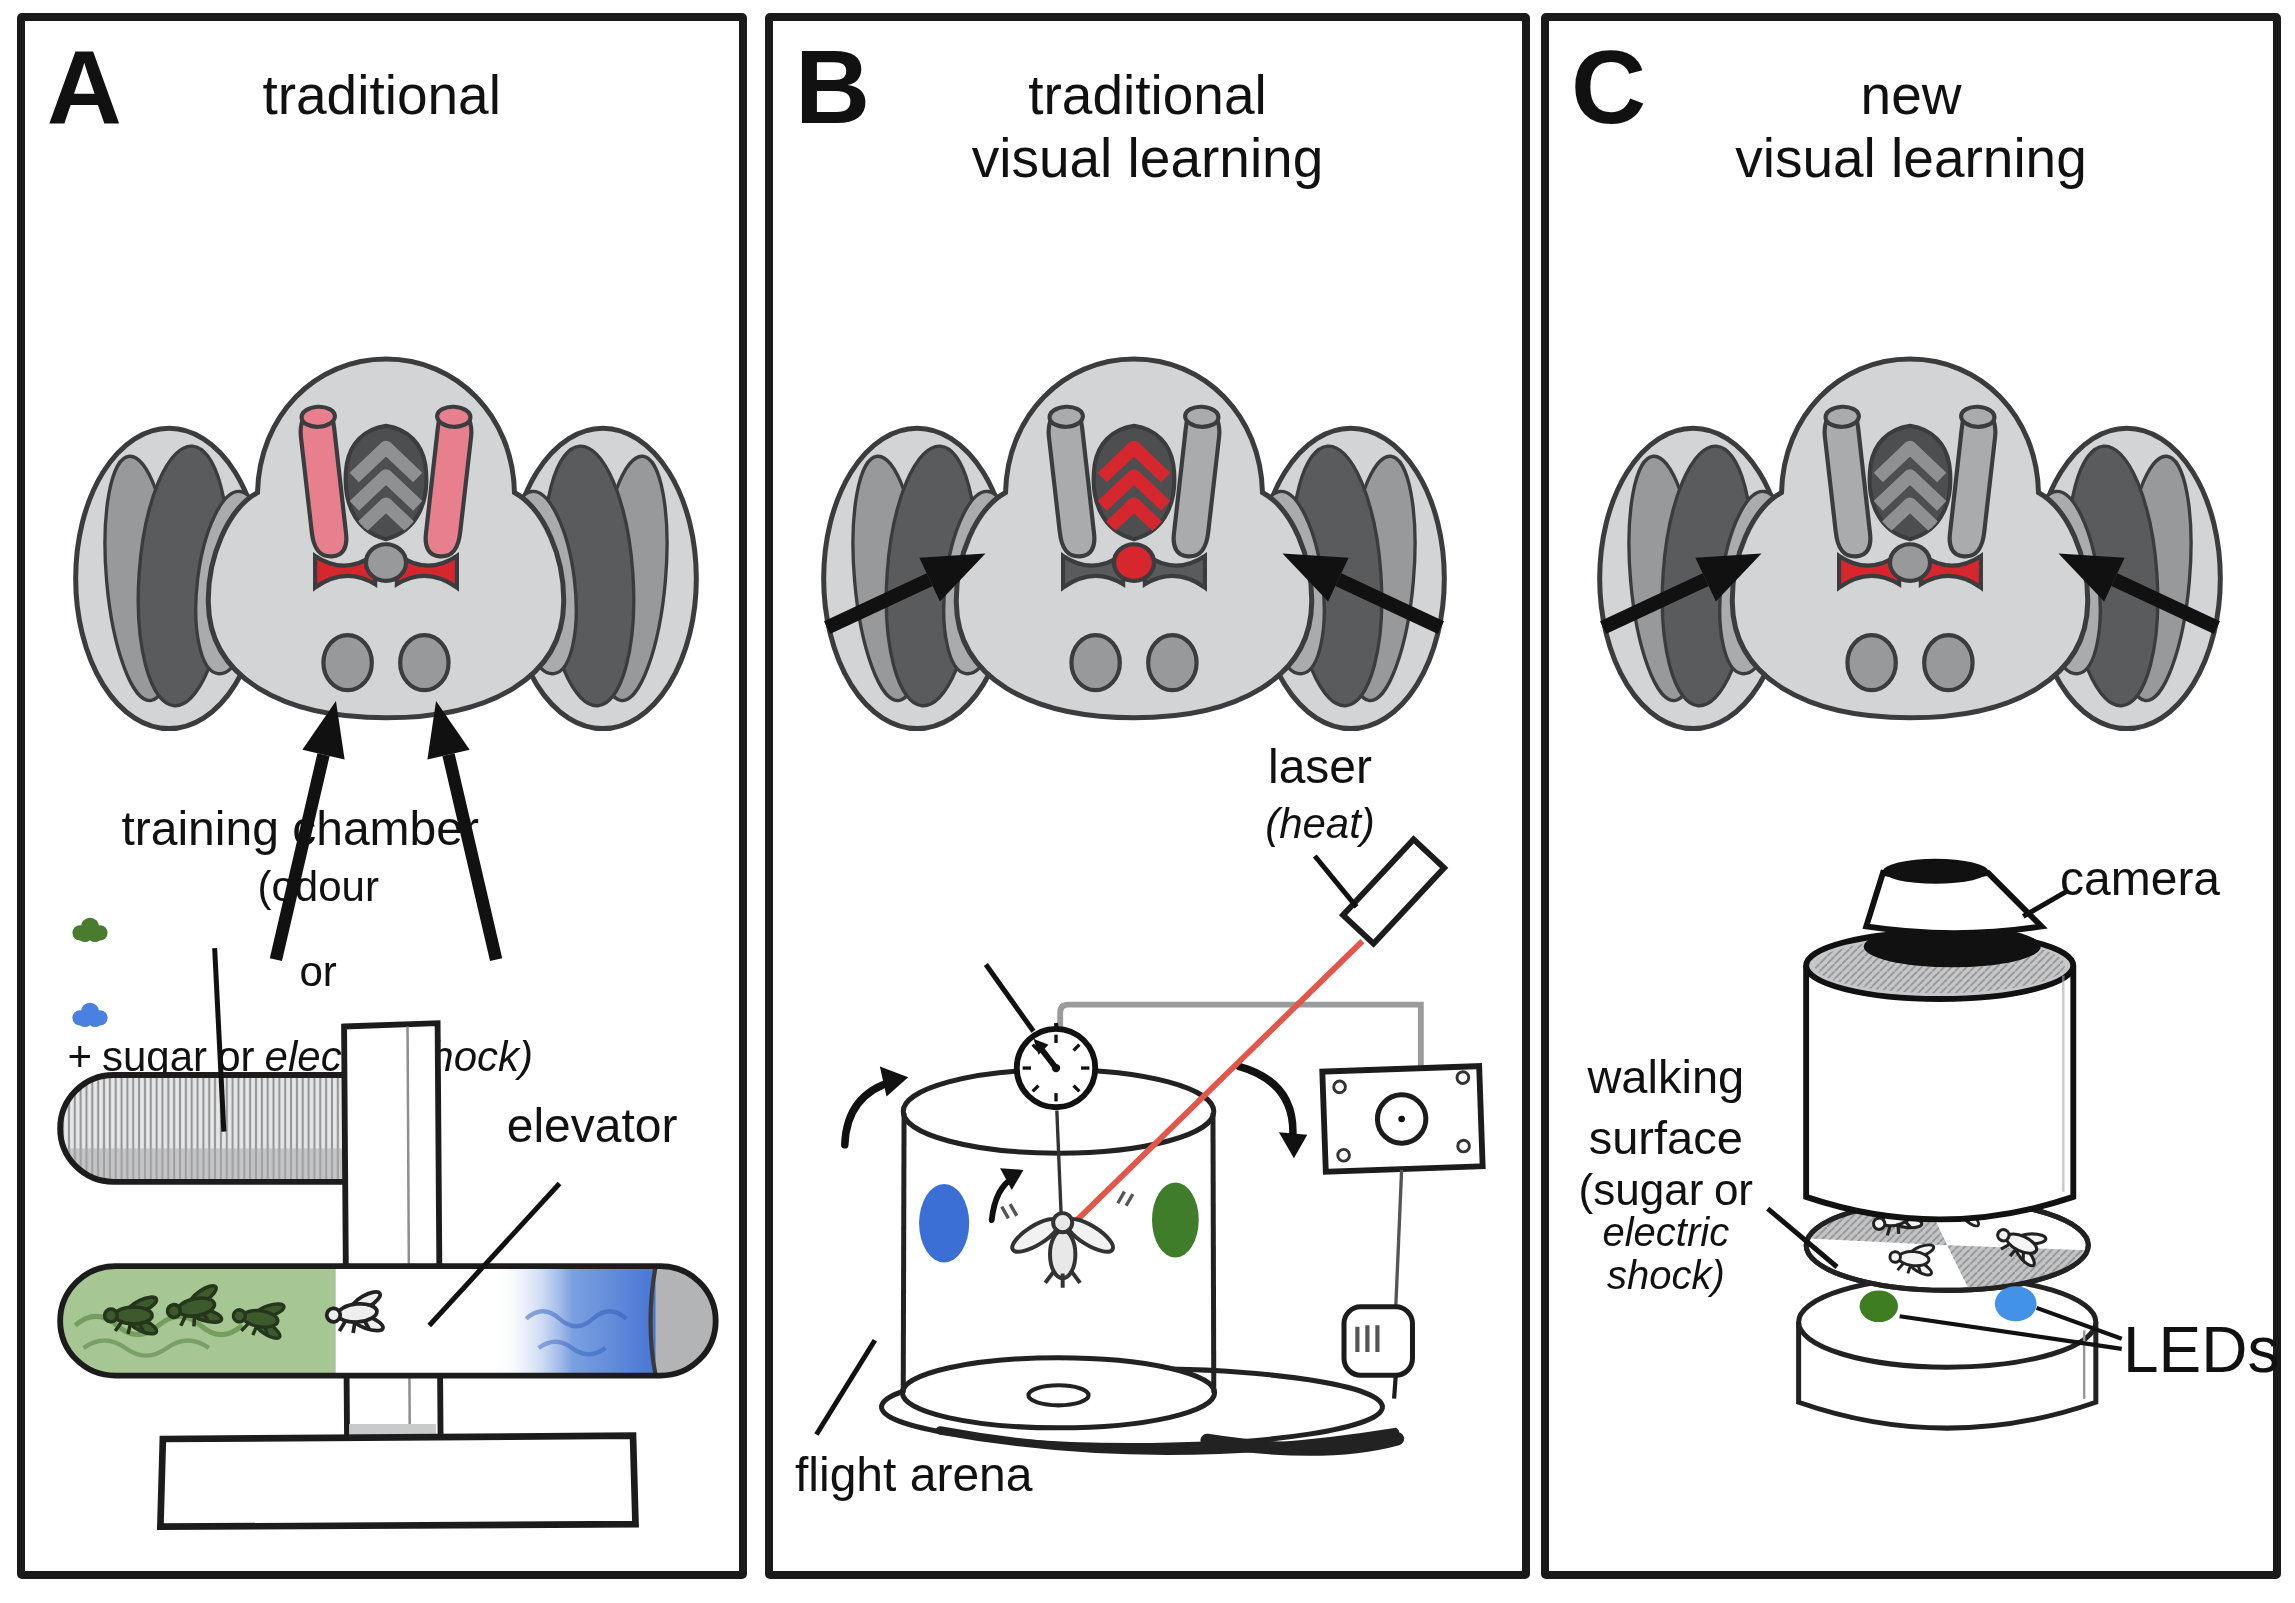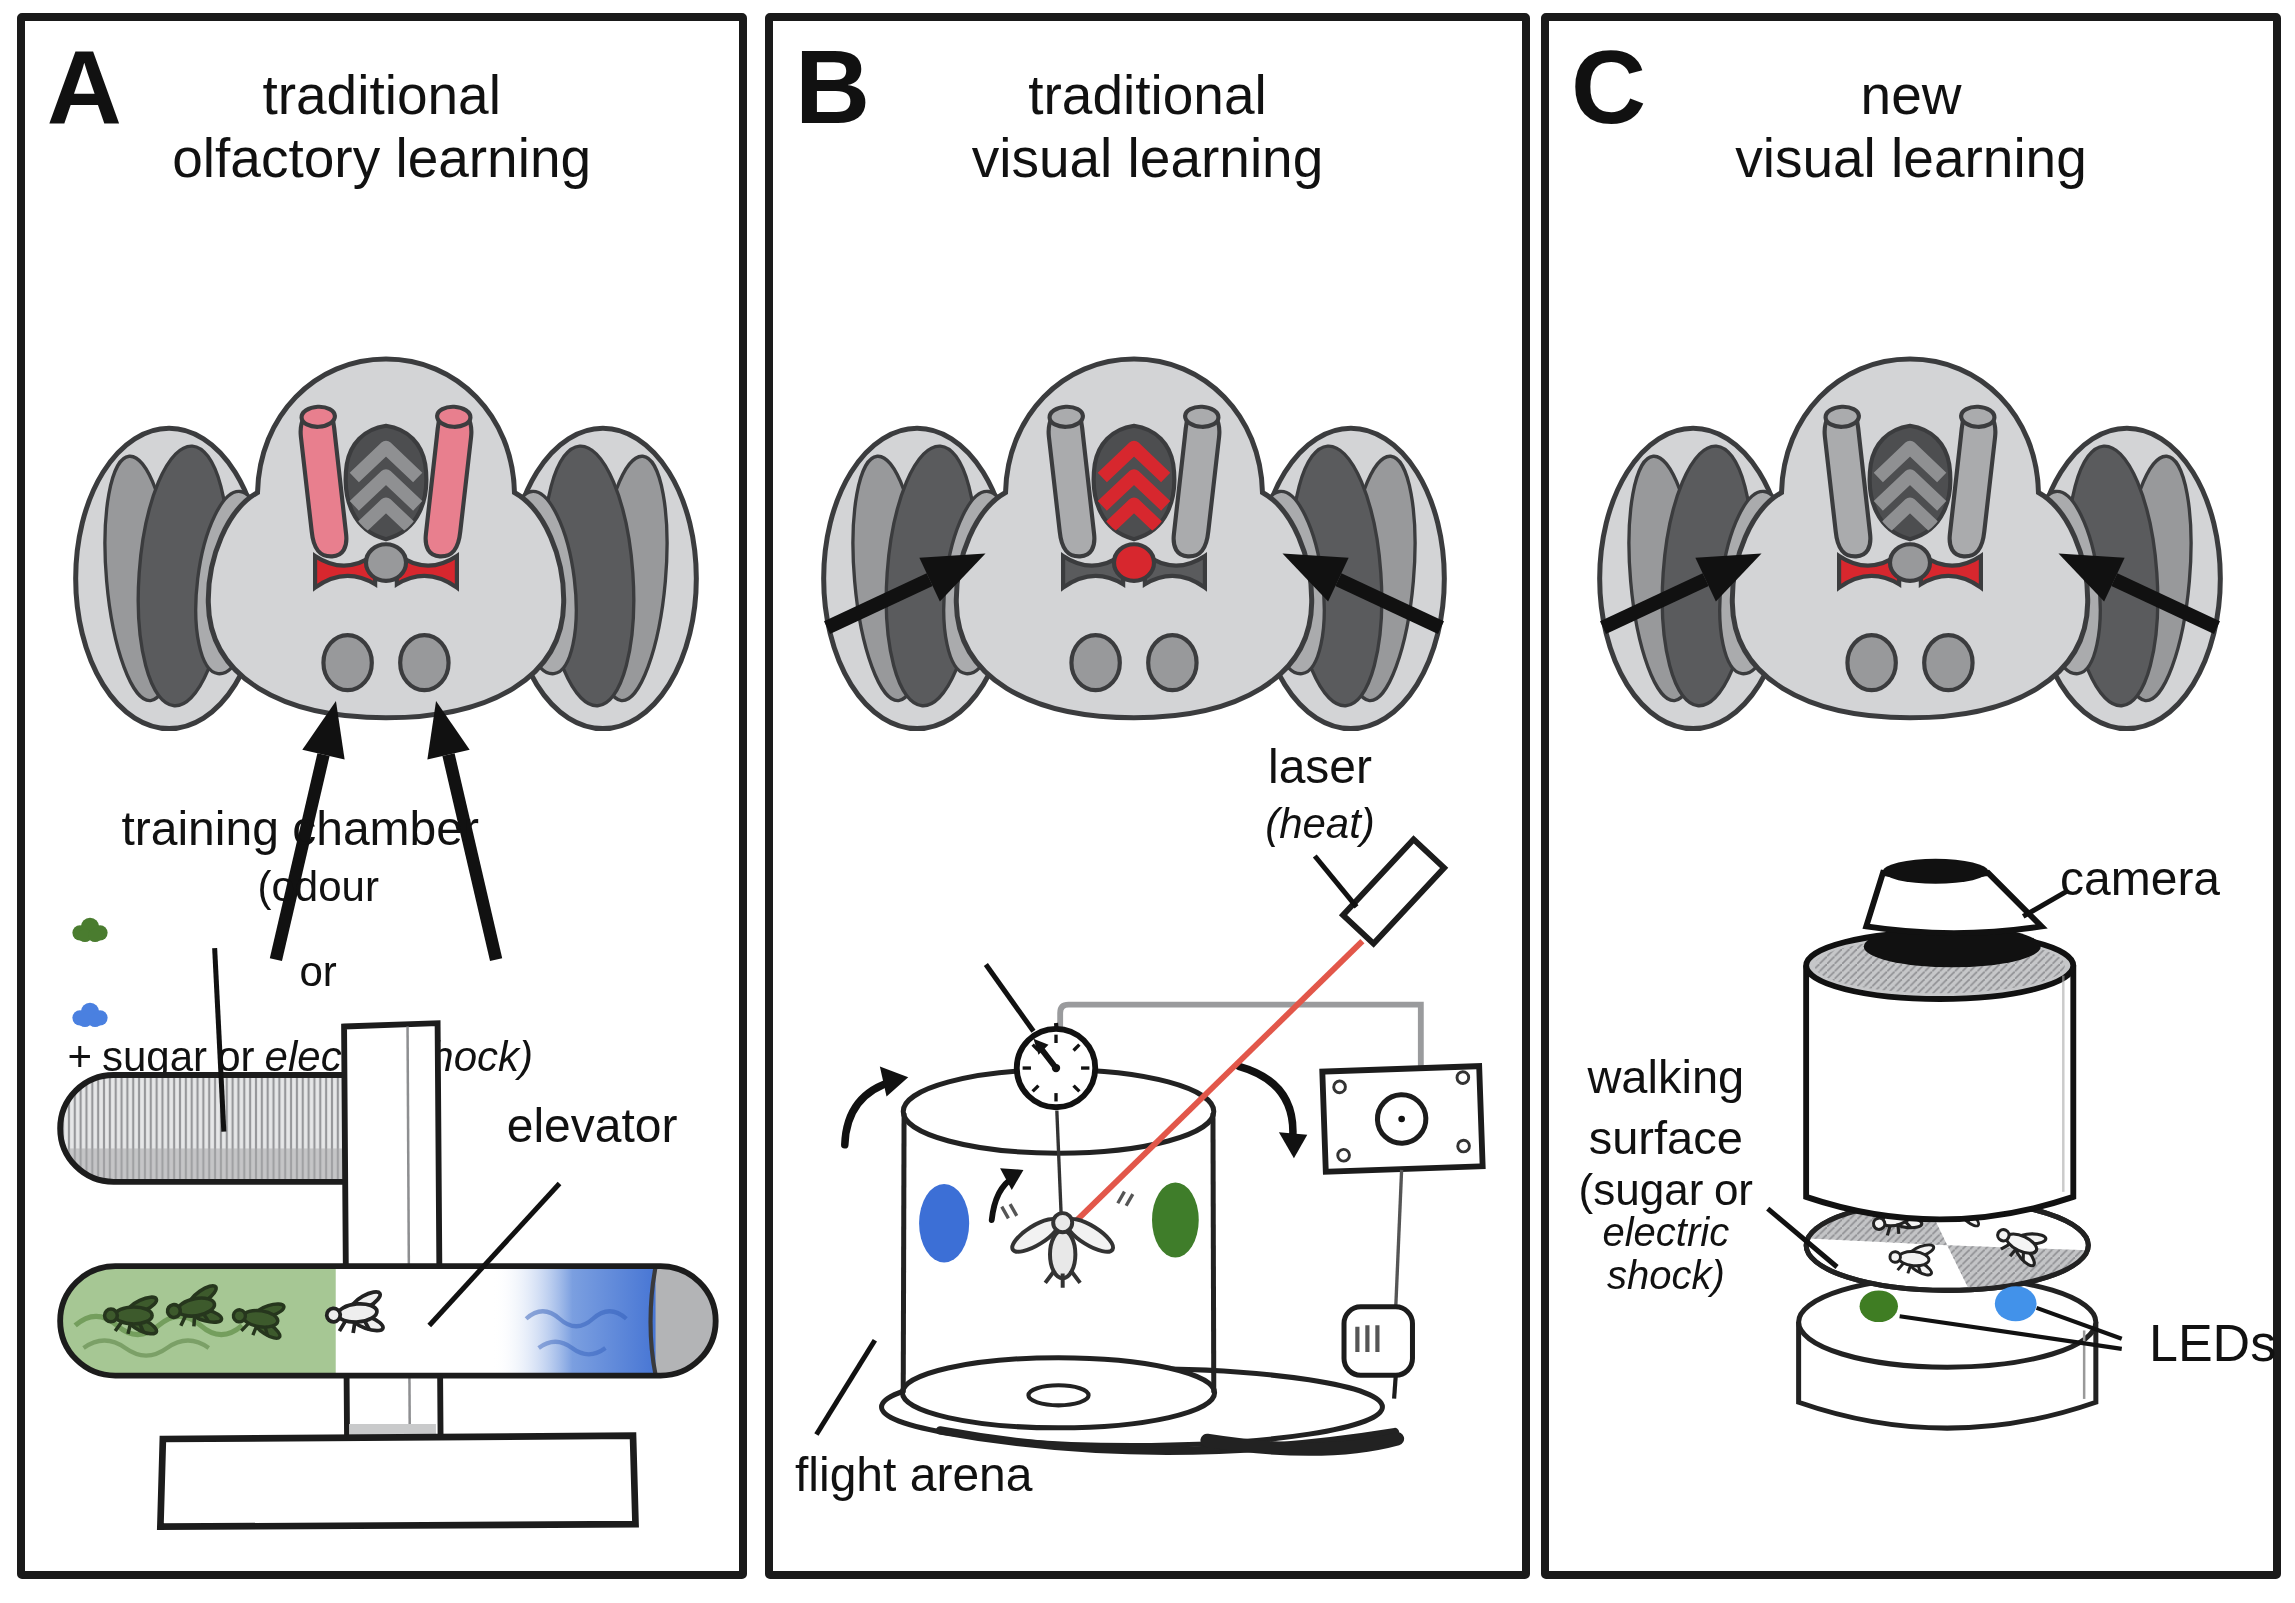--- a/index.html
+++ b/index.html
@@ -25,21 +25,20 @@
 </style>
 </head>
 <body>
 
 <div class="fig">
 
   <section class="panel panel-a">
     <div class="panel-letter">A</div>
     <div class="panel-title">
       <span style="display:block">traditional</span>
-      <span style="display:block">olfactory learning</span>
     </div>
 
     <div class="brain-box">
         <svg width="634" height="634" viewBox="0 0 760 760">
     <g>
             <ellipse cx="120" cy="293" rx="112" ry="180" fill="var(--c-brain-light)" stroke="var(--c-brain-outline)" stroke-width="6"></ellipse>
     <ellipse cx="85" cy="293" rx="40" ry="147" fill="var(--c-brain-mid)" stroke="var(--c-brain-outline)" stroke-width="4" transform="rotate(-5 85 293)"></ellipse>
     <ellipse cx="137" cy="290" rx="53" ry="156" fill="var(--c-brain-dark)" stroke="var(--c-brain-outline)" stroke-width="4" transform="rotate(4 137 290)"></ellipse>
     <ellipse cx="192" cy="298" rx="38" ry="110" fill="var(--c-brain-mid2)" stroke="var(--c-brain-outline)" stroke-width="4" transform="rotate(7 192 298)"></ellipse>
           </g>
@@ -417,21 +416,21 @@
     <div class="abs lab" style="left:511px;top:830px;">camera</div>
 
     <div class="abs center" style="left:8.3px;top:995px;width:217px;margin-top:30px;">
       <div class="lab" style="font-size:47px;line-height:61px;">walking</div>
       <div class="lab" style="font-size:47px;line-height:61px;">surface</div>
       <div class="lab" style="font-size:44px;line-height:43px;"><span>(</span><span class="bold gap">sugar</span><span>or</span></div>
       <div class="lab italic" style="font-size:40px;line-height:43px;">electric</div>
       <div class="lab italic" style="font-size:40px;line-height:43px;">shock)</div>
     </div>
 
-    <div class="abs lab" style="left:600px;top:1292px;font-size:52px;text-align:center;">LEDs</div>
+    <div class="abs lab" style="left:574px;top:1292px;font-size:64px;text-align:center;">LEDs</div>
 
     <svg class="appsvg" style="top:800px;" width="723" height="710" viewBox="0 0 866 850">
       <defs>
         <pattern id="hatchDC" width="9" height="9" patternUnits="userSpaceOnUse">
           <line x1="0" y1="9" x2="9" y2="0" stroke="#8f9093" stroke-width="2"></line>
         </pattern>
       </defs>
 
       <g>
         <path d="M299,600 L299,696 Q477,758 655,696 L655,600" fill="#ffffff" stroke="#222" stroke-width="6"></path>

